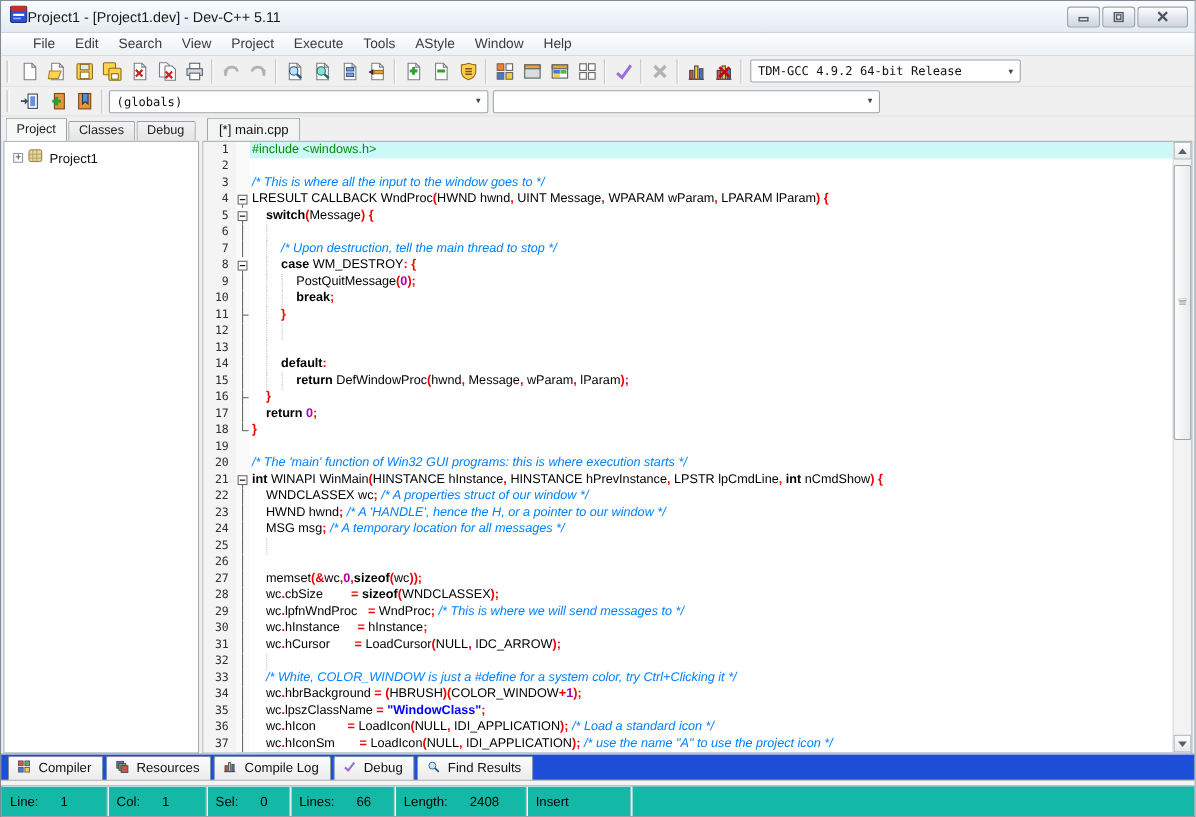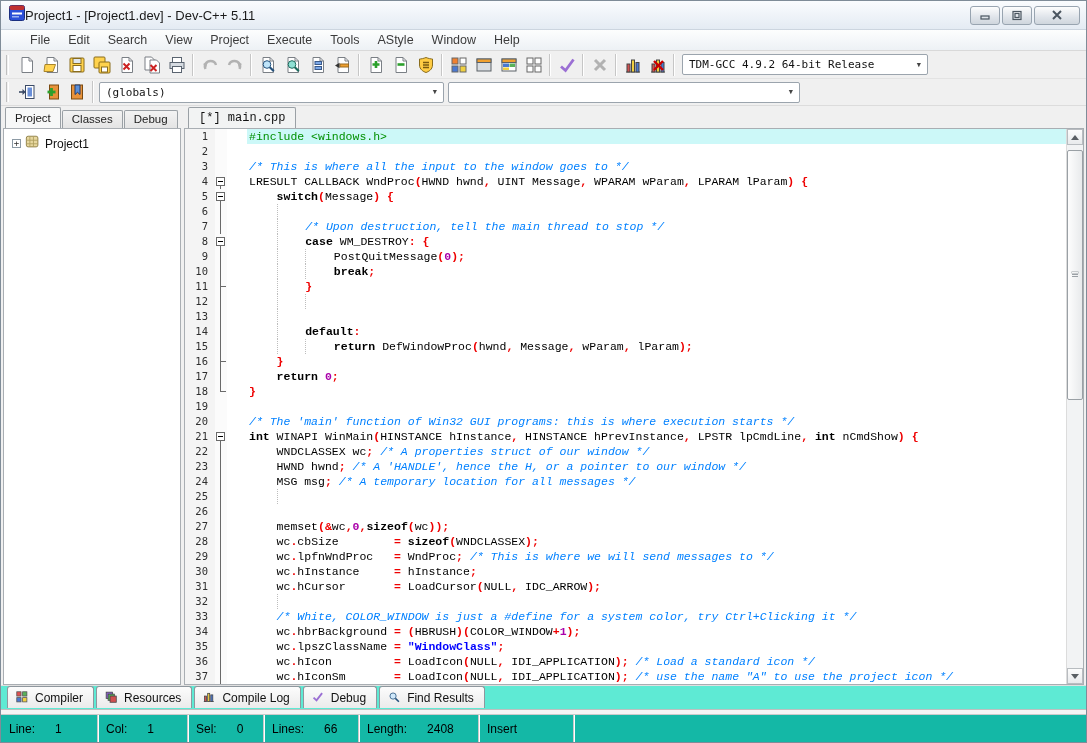--- a/index.html
+++ b/index.html
@@ -31,21 +31,21 @@
   .tb-btn svg{width:18px;height:18px;}
   .combo{height:21px;border:1px solid #9ba4ad;border-radius:2px;background:#fff;
     display:flex;align-items:center;padding:0 2px 0 6px;font-family:"DejaVu Sans Mono",monospace;font-size:11px;color:#111;}
   .combo .arrow{margin-left:auto;font-size:7px;color:#444;padding:0 4px;}
   .combo.scope{width:345px;margin-left:2px;}
   .combo.member{width:352px;margin-left:4px;}
   .combo.compiler{width:246px;margin-left:4px;}
   
   .tabrow{height:22px;display:flex;background:#f0f0f0;flex:0 0 auto;padding:0 2px;}
   .side-tabs{width:181px;display:flex;align-items:flex-end;padding-left:2px;flex:0 0 auto;}
-  .edit-tabs{flex:1;display:flex;align-items:center;padding-left:4px;font-family:Liberation Mono, monospace;}
+  .edit-tabs{flex:1;display:flex;align-items:center;padding-left:4px;}
   .tab{font-size:11.5px;color:#222;border:1px solid #9aa0a5;border-bottom:none;
     background:linear-gradient(#f3f3f3,#e4e4e4);padding:2px 9px;height:18px;border-radius:2px 2px 0 0;margin-right:1px;}
   .tab.active{background:#f7f8f8;height:21px;padding-top:4px;z-index:2;}
   .etab{font-size:12px;color:#111;border:1px solid #9aa0a5;border-bottom:none;background:#f2f3f3;
     padding:3px 10px;height:21px;border-radius:2px 2px 0 0;}
   
   .main{flex:1 1 auto;display:flex;padding:0 2px;min-height:0;}
   .sidebar{width:178px;flex:0 0 auto;border:1px solid #a9aeb3;background:#fff;margin-right:3px;}
   .tree-row{display:flex;align-items:center;padding:5px 0 0 8px;font-size:12px;color:#111;}
   .expander{width:9px;height:9px;border:1px solid #8d9aa5;background:#fff;font-size:9px;line-height:7px;
@@ -57,21 +57,21 @@
   .line{display:flex;height:15px;position:relative;}
   .ln{width:30px;flex:0 0 auto;background:#f4f4f4;text-align:right;padding-right:7px;
     font-family:"DejaVu Sans Mono",monospace;font-size:10.5px;line-height:15px;color:#2f2f2f;}
   .fold{width:12px;flex:0 0 auto;position:relative;background:#fbfbfb;}
   .fv{position:absolute;left:5px;top:0;bottom:0;width:1px;background:#6a6a6a;}
   .fv.half{bottom:7px;}
   .fv.below{top:12px;}
   .fh{position:absolute;left:6px;top:7px;width:5px;height:1px;background:#6a6a6a;}
   .fbox{position:absolute;left:1px;top:3px;width:9px;height:9px;border:1px solid #6a6a6a;background:#fff;}
   .fbox::after{content:"";position:absolute;left:1px;top:3px;width:5px;height:1px;background:#000;}
-  .codepart{flex:1;white-space:pre;font-family:Liberation Mono, monospace;font-size:11.5px;line-height:15px;color:#000;padding-left:2px;margin-left:20px;}
+  .codepart{flex:1;white-space:pre;font-family:Liberation Sans, sans-serif;font-size:11.5px;line-height:15px;color:#000;padding-left:2px;}
   .line.caret .codepart{background:var(--c-caretline);}
   .tok-pre{color:var(--c-pre);}
   .tok-cm{color:var(--c-cm);font-style:italic;}
   .tok-kw{color:#000;font-weight:bold;}
   .tok-pun{color:var(--c-pun);font-weight:bold;}
   .tok-num{color:var(--c-num);font-weight:bold;}
   .tok-str{color:var(--c-str);font-weight:bold;}
   .tok-pl{color:#000;}
   .tok-ind0,.tok-ind{display:inline-block;height:15px;vertical-align:top;white-space:pre;}
   .tok-ind{border-left:1px dotted #bdbdbd;}
@@ -81,21 +81,21 @@
     border:1px solid #b8bcc0;display:flex;align-items:center;justify-content:center;}
   .varrow.up{top:0;}
   .varrow.down{bottom:0;}
   .tri-up{width:0;height:0;border-left:4px solid transparent;border-right:4px solid transparent;border-bottom:5px solid #5a5f64;}
   .tri-down{width:0;height:0;border-left:4px solid transparent;border-right:4px solid transparent;border-top:5px solid #5a5f64;}
   .vthumb{position:absolute;left:0;top:21px;width:16px;height:250px;border:1px solid #9aa0a5;border-radius:2px;
     background:linear-gradient(90deg,#fdfdfd,#e8eaec);}
   .vthumb::after{content:"";position:absolute;left:4px;right:4px;top:calc(50% - 3px);height:1px;
     box-shadow:0 0 0 0.5px #9aa0a5,0 2px 0 0 #9aa0a5,0 4px 0 0 #9aa0a5;}
   
-  .bottombar{height:24px;flex:0 0 auto;background:#5eead4;display:flex;align-items:flex-start;padding:0 0 0 6px;border-top:1px solid #e0e0e0;}
+  .bottombar{height:24px;flex:0 0 auto;background:#1d4ed8;display:flex;align-items:center;padding:0 0 0 6px;border-top:1px solid #e0e0e0;}
   .btab{display:flex;align-items:center;gap:5px;font-size:12px;color:#111;
     border:1px solid #8f979e;border-bottom:none;background:linear-gradient(#fcfcfc,#ebebeb);
     border-radius:3px 3px 0 0;padding:3px 10px 3px 8px;height:22px;margin-right:2px;}
   .btab svg{width:14px;height:14px;}
   .panelstrip{height:5px;flex:0 0 auto;background:#f4f4f4;border-top:1px solid #bfbfbf;}
   
   .statusbar{height:28px;flex:0 0 auto;background:#14b8a6;border-top:1px solid #cacaca;
     display:flex;align-items:center;font-size:12px;color:#000;}
   .sfield{height:100%;display:flex;align-items:center;padding-left:8px;border-right:1px solid #c9c9c9;box-shadow:1px 0 0 #fff;}
   .sfield .val{margin-left:20px;}

